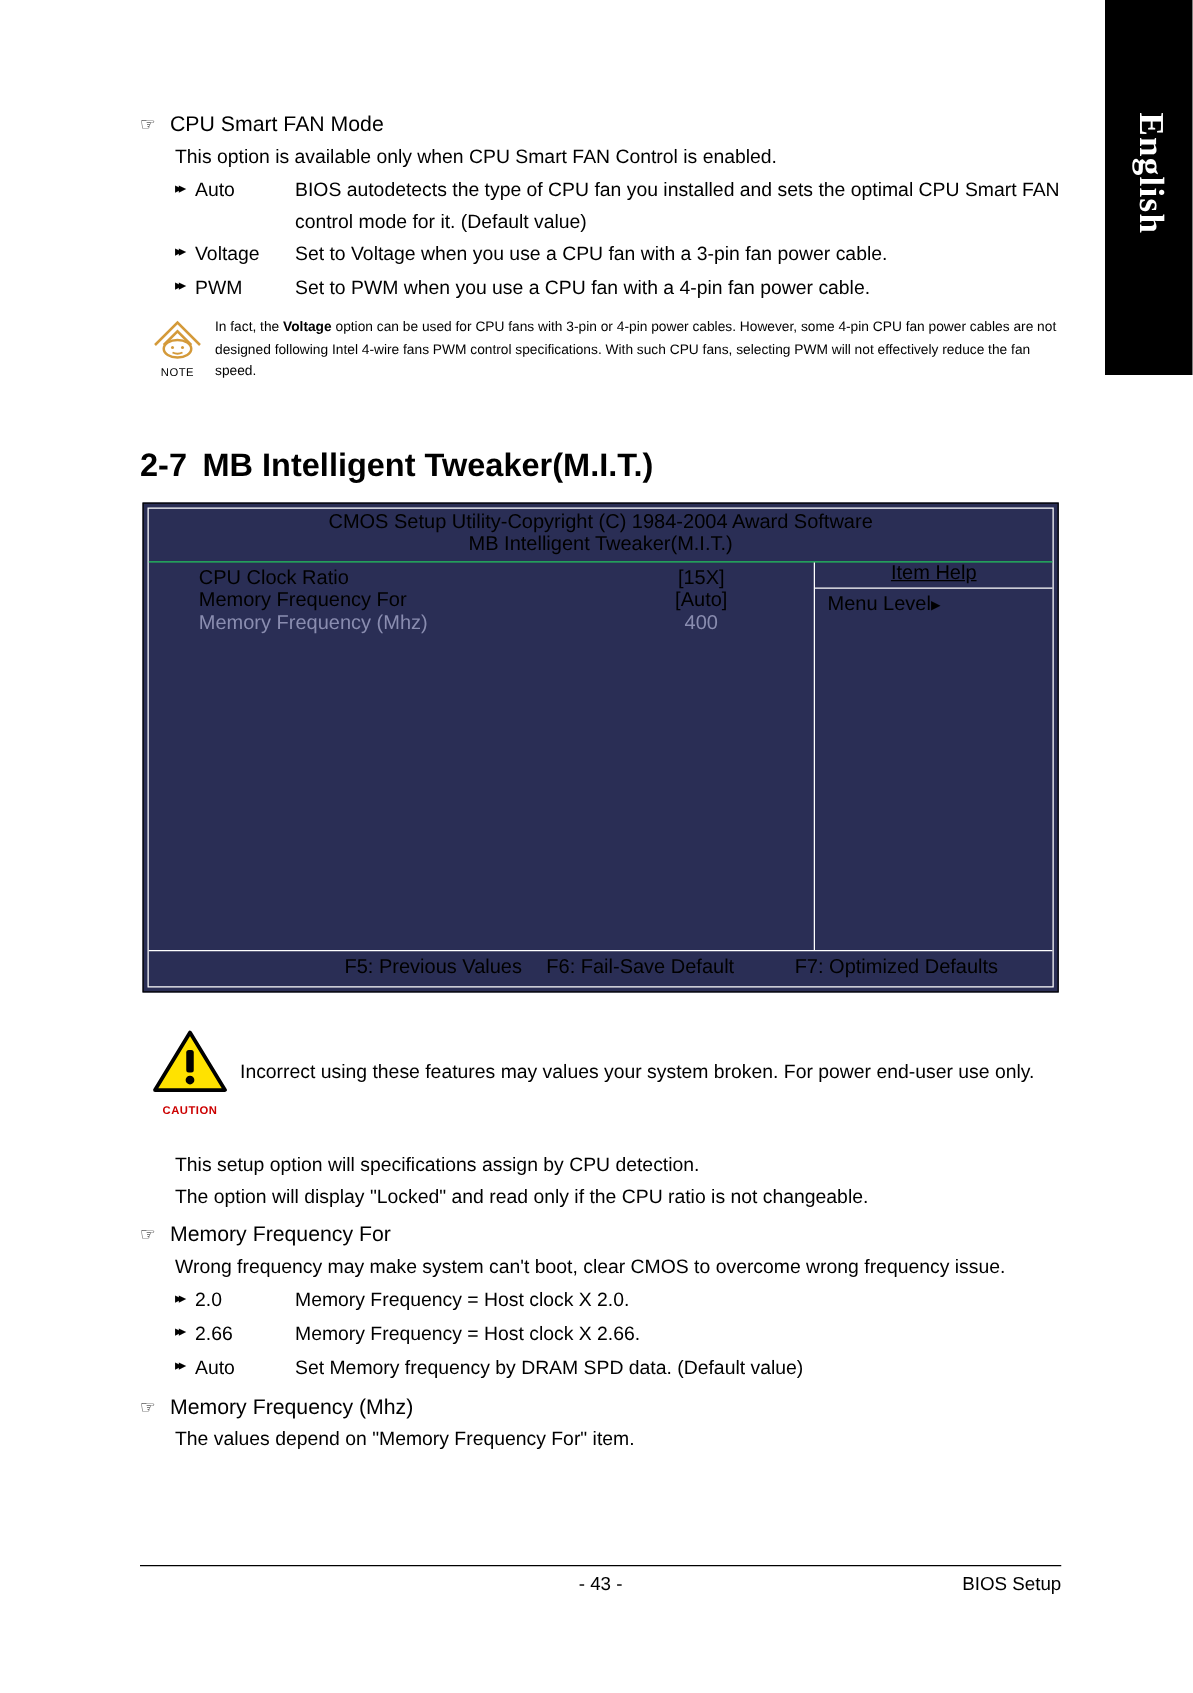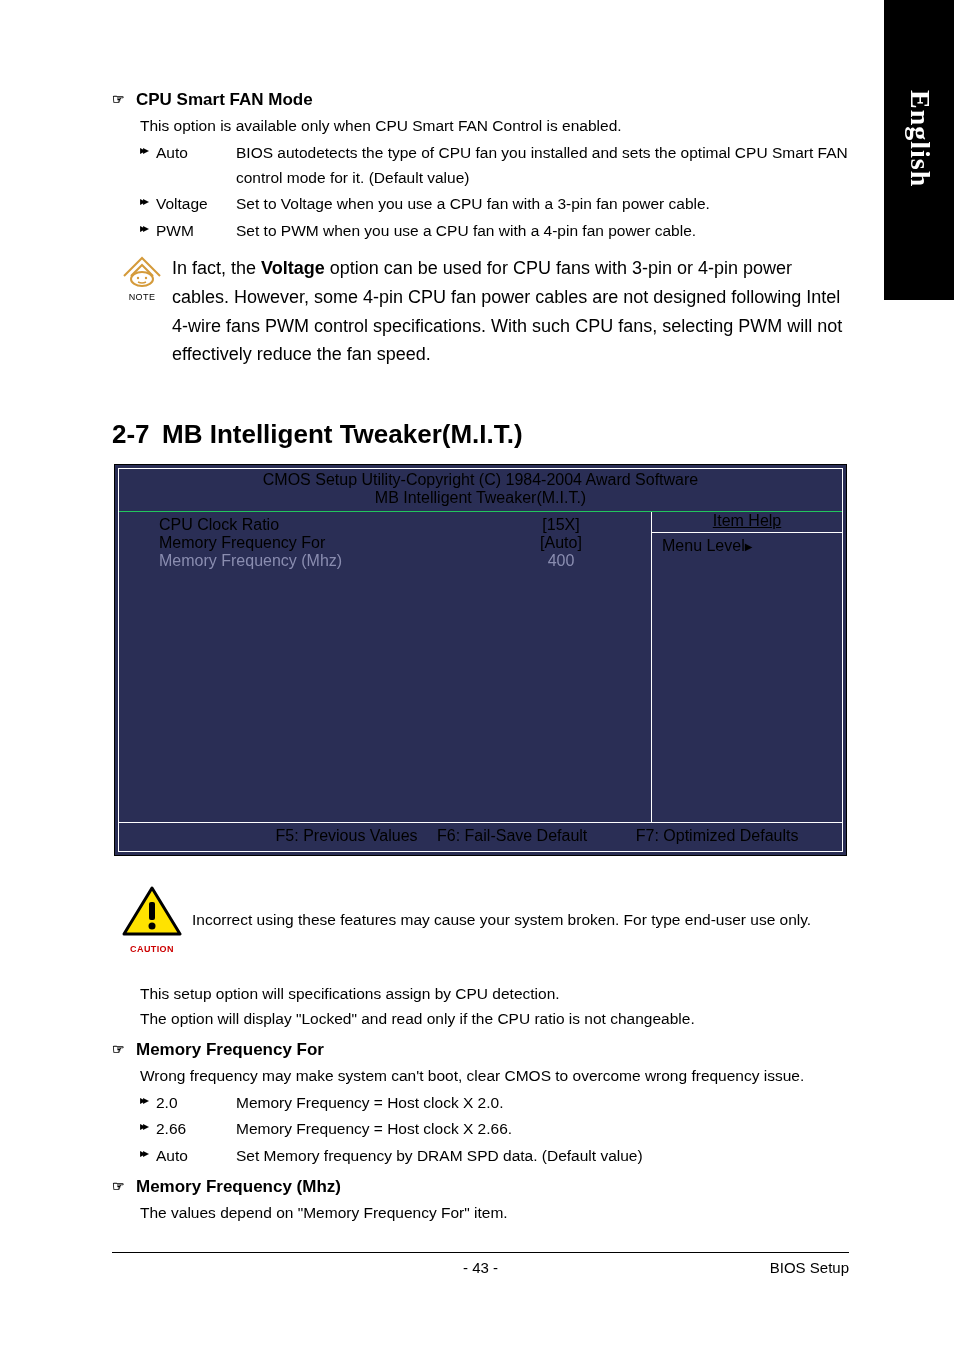--- a/index.html
+++ b/index.html
@@ -44,38 +44,38 @@
   }
   .ff-icon {
     display: inline-block;
     width: 14px;
     font-size: 12px;
     vertical-align: top;
     margin-right: 2px;
     letter-spacing: -3px;
   }
   .opt-head {
-    font-weight: bold;
+    font-weight: normal;
     font-size: 17px;
     margin-bottom: 4px;
   }
   .opt-body {
     margin-left: 28px;
     font-size: 15.5px;
     line-height: 1.6;
   }
   .opt-row { display: flex; margin-top: 2px; }
   .opt-row .bullet { width: 16px; flex: 0 0 16px; }
   .opt-row .key { width: 80px; flex: 0 0 80px; }
   .opt-row .val { flex: 1; }
   .note-block { display: flex; margin-top: 10px; }
   .note-icon-col { width: 60px; flex: 0 0 60px; text-align: center; }
   .note-icon-col svg { width: 40px; height: 34px; }
   .note-label { font-size: 9px; letter-spacing: 0.4px; }
-  .note-text { flex: 1; font-size: 18px; line-height: 1.6; }
+  .note-text { flex: 1; font-size: 11px; line-height: 1.6; }
   .section-title {
     font-family: Arial, sans-serif;
     font-weight: bold;
     font-size: 26px;
     margin-top: 50px;
     margin-bottom: 14px;
   }
   .section-num { display: inline-block; width: 50px; }
   .bios-outer {
     border: 1px solid #000;
@@ -204,21 +204,21 @@
 
   <div class="caution-block">
     <div class="caution-icon-col">
       <svg viewBox="0 0 60 52" width="60" height="52">
         <path d="M30 2 L58 48 L2 48 Z" fill="#ffe200" stroke="#000" stroke-width="3" stroke-linejoin="round"></path>
         <rect x="27" y="16" width="6" height="18" rx="2" fill="#000"></rect>
         <circle cx="30" cy="40" r="3.5" fill="#000"></circle>
       </svg>
       <div class="note-label" style="color:#c00;font-weight:bold;margin-top:2px">CAUTION</div>
     </div>
-    <div class="caution-text">Incorrect using these features may cause your system broken. For type end-user use only.</div>
+    <div class="caution-text">Incorrect using these features may values your system broken. For power end-user use only.</div>
   </div>
 
   <div style="margin-top:10px">
     <div class="opt-body">
       <div>This setup option will specifications assign by CPU detection.</div>
       <div>The option will display "Locked" and read only if the CPU ratio is not changeable.</div>
     </div>
   </div>
 
   <div style="margin-top:8px">

